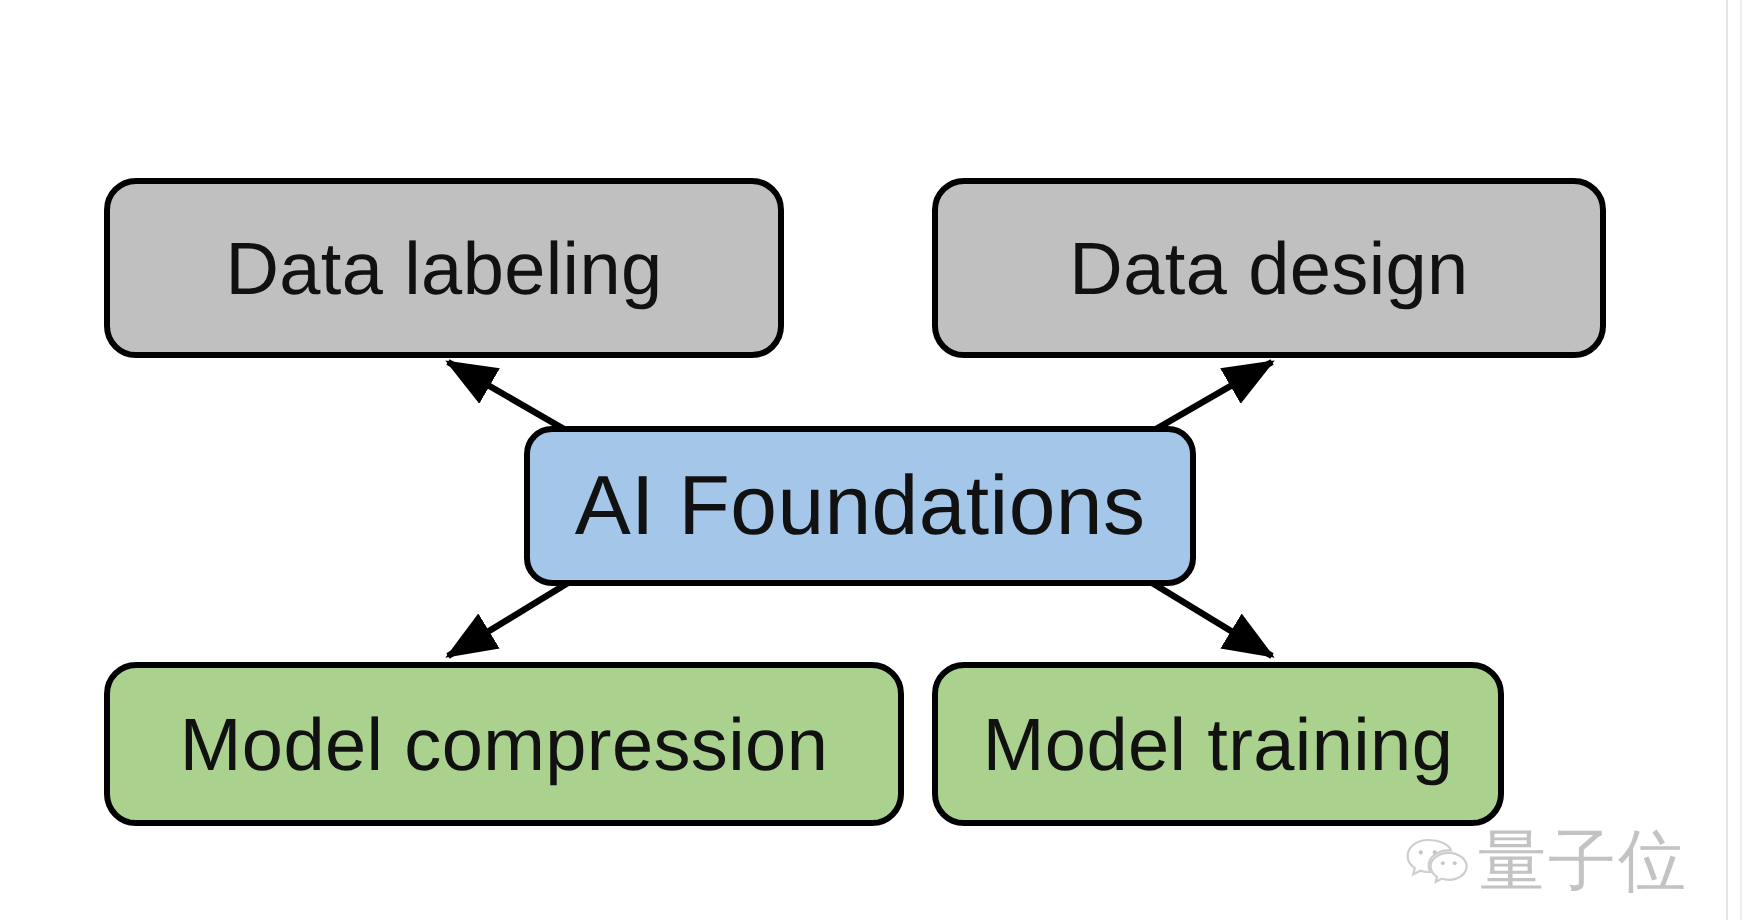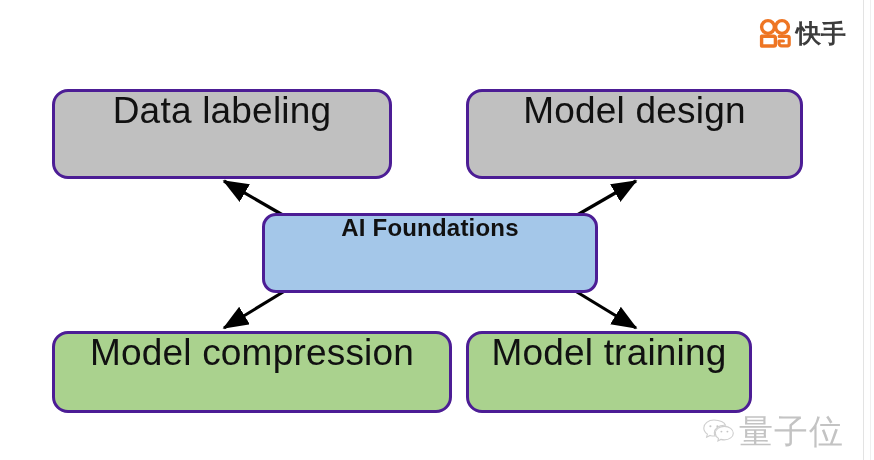--- a/index.html
+++ b/index.html
@@ -41,45 +41,45 @@
     left: 0;
     top: 0;
     width: 874px;
     height: 460px;
   }
 
   
   .node {
     position: absolute;
     box-sizing: border-box;
-    border: 3px solid #4c1d95;
+    border: 3px solid #000000;
     border-radius: 16px;
     display: flex;
-    align-items: flex-start;
+    align-items: center;
     justify-content: center;
     z-index: 5;
   }
   .node .label {
     font-size: 37px;
     line-height: 1;
     color: #111111;
     letter-spacing: 0.2px;
     white-space: nowrap;
   }
   .node.gray   { background: #c0c0c0; }
   .node.blue   { background: #a4c7e9; }
   .node.green  { background: #aad28e; }
 
   #node-data-labeling      { left: 52px;  top: 89px;  width: 340px; height: 90px; }
   #node-model-design       { left: 466px; top: 89px;  width: 337px; height: 90px; }
   #node-ai-foundations     { left: 262px; top: 213px; width: 336px; height: 80px; border-radius: 14px; }
   #node-model-compression  { left: 52px;  top: 331px; width: 400px; height: 82px; }
   #node-model-training     { left: 466px; top: 331px; width: 286px; height: 82px; }
 
-  #node-ai-foundations .label { font-size: 24px; font-weight: bold; }
+  #node-ai-foundations .label { font-size: 42px; }
 
   
   #kuaishou-logo {
     position: absolute;
     right: 28px;
     top: 18px;
     display: flex;
     align-items: center;
     gap: 4px;
     z-index: 6;
@@ -132,45 +132,35 @@
     <line x1="288" y1="289" x2="224" y2="328" stroke="#000000" stroke-width="3.2" marker-end="url(#arrowhead)"></line>
 
     <line x1="572" y1="289" x2="636" y2="328" stroke="#000000" stroke-width="3.2" marker-end="url(#arrowhead)"></line>
   </svg>
 
   <div class="node gray" id="node-data-labeling">
     <span class="label">Data labeling</span>
   </div>
 
   <div class="node gray" id="node-model-design">
-    <span class="label">Model design</span>
+    <span class="label">Data design</span>
   </div>
 
   <div class="node blue" id="node-ai-foundations">
     <span class="label">AI Foundations</span>
   </div>
 
   <div class="node green" id="node-model-compression">
     <span class="label">Model compression</span>
   </div>
 
   <div class="node green" id="node-model-training">
     <span class="label">Model training</span>
   </div>
 
-  <div id="kuaishou-logo">
-    <svg width="34" height="30" viewBox="0 0 34 30" xmlns="http://www.w3.org/2000/svg">
-      <circle cx="10" cy="9" r="6.4" fill="none" stroke="#ee7523" stroke-width="3.4"></circle>
-      <circle cx="24" cy="9" r="6.4" fill="none" stroke="#ee7523" stroke-width="3.4"></circle>
-      <path d="M3.6,18.2 h12.2 a1.6,1.6 0 0 1 1.6,1.6 v6.6 a1.6,1.6 0 0 1 -1.6,1.6 h-12.2 z" fill="none" stroke="#ee7523" stroke-width="3.4" stroke-linejoin="round"></path>
-      <path d="M21.2,18.4 h8.6 a1.4,1.4 0 0 1 1.4,1.4 v6.6 a1.4,1.4 0 0 1 -1.4,1.4 h-6.2
-               a2.6,2.6 0 0 1 -2.6,-2.6 v-2.2 h4.4" fill="none" stroke="#ee7523" stroke-width="3.2" stroke-linejoin="round" stroke-linecap="round"></path>
-    </svg>
-    <span class="ks-text">快手</span>
-  </div>
 
   <div id="qbitai-watermark">
     <svg width="32" height="28" viewBox="0 0 32 28" xmlns="http://www.w3.org/2000/svg">
       <path d="M12,3 C6.3,3 1.8,6.6 1.8,11 c0,2.4 1.4,4.6 3.6,6.1 L4.6,20.2 l3.5,-1.8
                c1.2,0.4 2.5,0.6 3.9,0.6 c0.4,0 0.8,0 1.2,-0.05
                C12.6,18 12.3,17 12.3,16 c0,-4.3 4.5,-7.8 10,-7.8 c0.4,0 0.8,0 1.2,0.05
                C22.6,5.4 17.8,3 12,3 z" fill="#ffffff" stroke="#c6c6c6" stroke-width="1.1"></path>
       <circle cx="8.4" cy="9.2" r="1.05" fill="#bdbdbd"></circle>
       <circle cx="15.4" cy="9.2" r="1.05" fill="#bdbdbd"></circle>
       <path d="M22.3,9.4 c-5,0 -9,3.1 -9,6.8 c0,2.1 1.3,3.9 3.2,5.2 l-0.6,2.5 l2.9,-1.5

